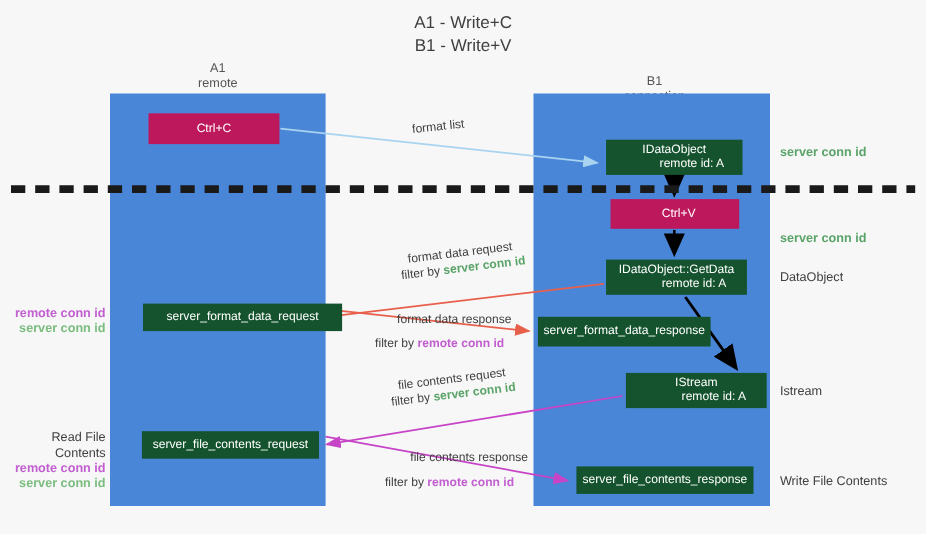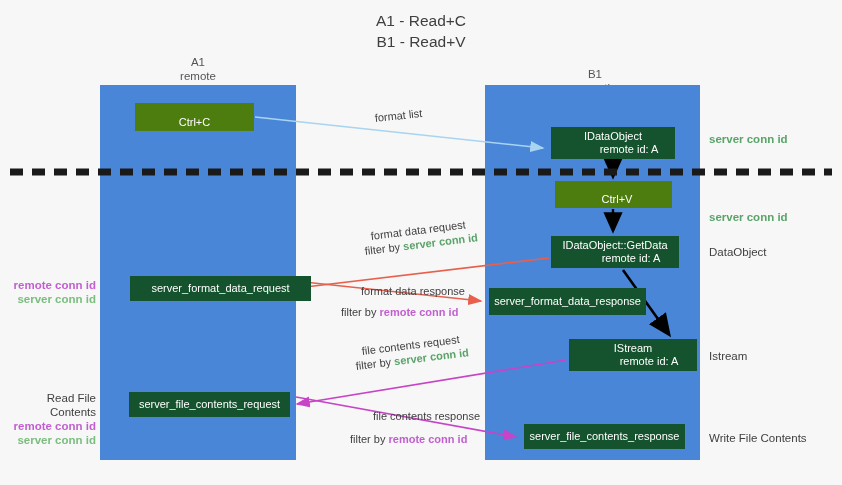--- a/index.html
+++ b/index.html
@@ -28,21 +28,21 @@
 
   
   #title{position:absolute;left:0;top:10px;width:842px;text-align:center;
          font-size:15.5px;line-height:21px;color:#3f3f3f;}
   #title span{display:block;}
 
   
   .box{position:absolute;display:flex;align-items:center;justify-content:center;
        text-align:center;color:#ffffff;font-size:11px;line-height:13px;
        box-sizing:border-box;padding:2px 4px;}
-  .box.green{background:#4d7c0f;align-items:flex-end;}
+  .box.green{background:#be185d;}
   .box.orange{background:#14532d;}
   .box .t1{display:block;}
   .box .t2{display:block;padding-left:32px;}
 
   #box-ctrlc{left:135px;top:103px;width:119px;height:28px;}
   #box-idataobject{left:551px;top:127px;width:124px;height:32px;}
   #box-ctrlv{left:555px;top:181px;width:117px;height:27px;padding-left:11px;}
   #box-getdata{left:551px;top:236px;width:128px;height:32px;}
   #box-fmt-req{left:130px;top:276px;width:181px;height:25px;}
   #box-fmt-resp{left:489px;top:288px;width:157px;height:27px;}
@@ -79,22 +79,22 @@
   #al-fcr-2{left:355px;top:359px;transform:rotate(-7deg);transform-origin:left top;}
   #al-fcresp-1{left:373px;top:409px;}
   #al-fcresp-2{left:350px;top:432px;}
 </style>
 </head>
 <body>
 
 <div id="stage">
 
   <div id="title">
-    <span>A1 - Read+C</span>
-    <span>B1 - Read+V</span>
+    <span>A1 - Write+C</span>
+    <span>B1 - Write+V</span>
   </div>
 
   <div class="lane-head" id="head-a1">
     <span class="l1">A1</span>
     <span class="l2">remote</span>
   </div>
   <div class="lane-head" id="head-b1">
     <span class="l1">B1</span>
     <span class="l2">connection</span>
   </div>

